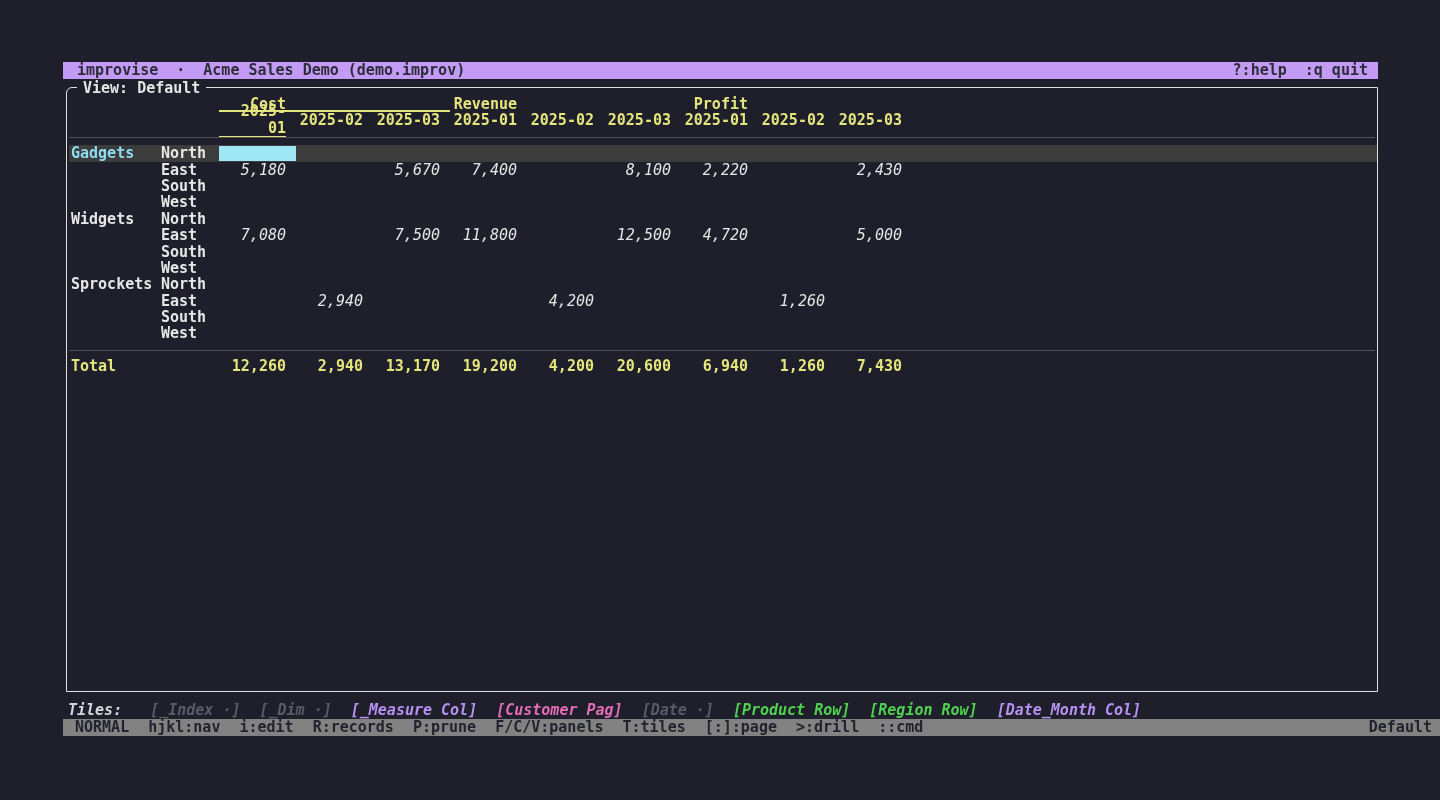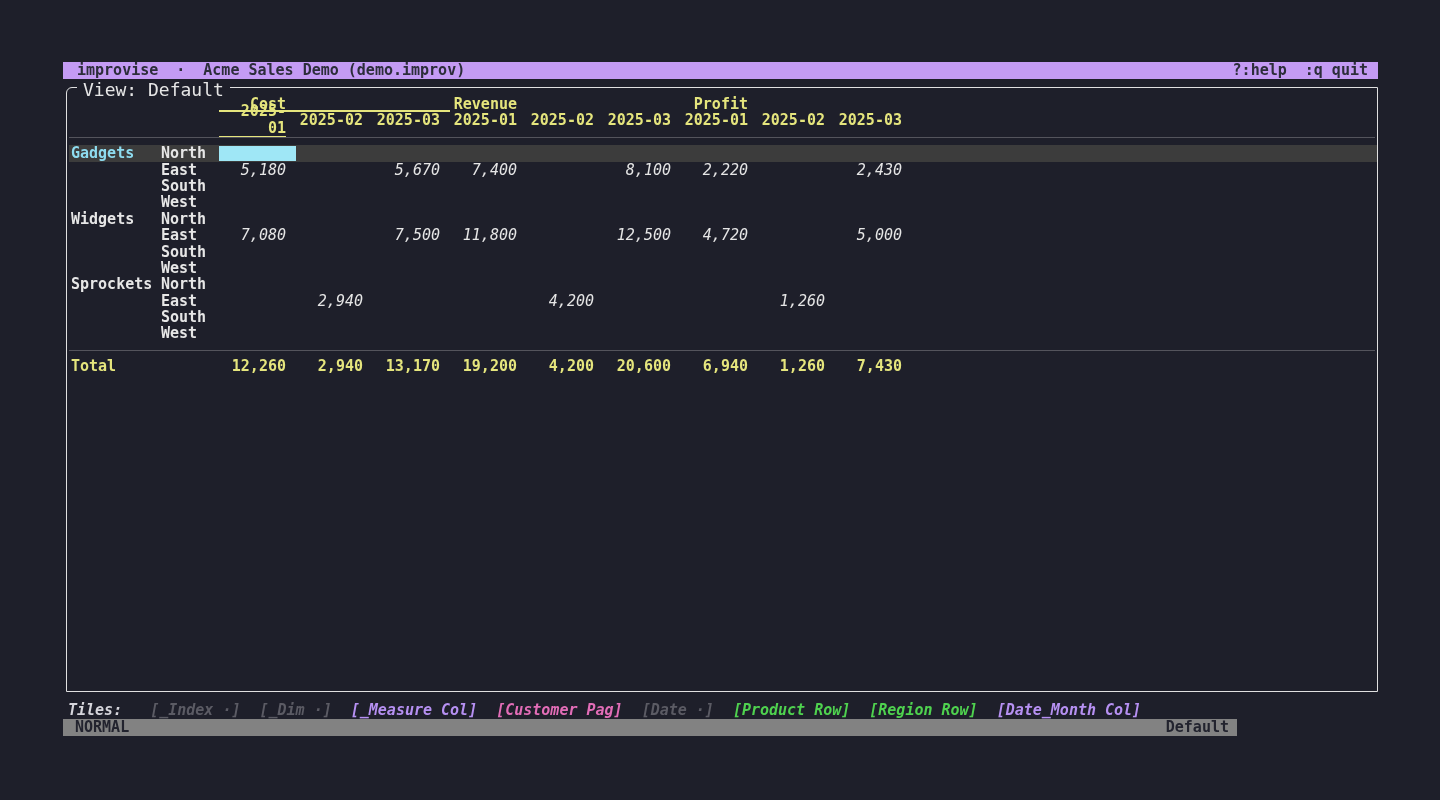--- a/index.html
+++ b/index.html
@@ -11,21 +11,21 @@
   .titlebar { position:absolute; left:0; top:0; width:100%; height:17px;
               background:#c49bf4; color:#2c2d3a; font-weight:700; font-size:15px;
               line-height:17px; display:flex; padding:0 10px 16px 14px; }
   .tb-left { display:flex; gap:18px; }
   .tb-right { margin-left:auto; display:flex; gap:18px; }
 
   
   .view-frame { position:absolute; left:3px; top:25px; right:0; height:605px;
                 border:1px solid #e0e0e0; border-top-left-radius:6px; }
   .view-title { position:absolute; top:-9px; left:10px; background:#1e1f2a;
-                color:#e6e6e6; font-weight:400; font-size:18px; padding:0 6px; }
+                color:#e6e6e6; font-weight:700; font-size:15px; padding:0 6px; }
   .view-content { padding:8px 0 0 2px; font-size:15px; line-height:16.4px;
                   color:#e6e6e6; font-weight:700; }
   .filter-line { color:#e26db7; height:16.4px; padding-left:6px; }
 
   
   .trow { display:flex; height:16.4px; align-items:center; }
   .c-prod { width:92px; padding-left:2px; }
   .c-reg  { width:58px; }
   .c-val  { width:77px; padding-right:10px; text-align:right; }
   .val    { font-weight:400; font-style:italic; color:#e6e6e6; }
@@ -45,21 +45,21 @@
                 font-size:15px; line-height:17px; font-weight:700; color:#d6d6dc;
                 display:flex; padding-left:5px;font-style:italic; }
   .tiles-label { margin-right:28px; }
   .tile { margin-right:19px; }
   .tile.dim { color:#5b5b64; }
   .tile.col { color:#b690f2; }
   .tile.pag { color:#e26db7; }
   .tile.row { color:#4fd24f; }
 
   
-  .statusbar { position:absolute; left:0; top:657px; width:1174px; height:17px;
+  .statusbar { position:absolute; left:0; top:657px; width:1377px; height:17px;
                background:#828282; color:#22232e; font-weight:700; font-size:15px;
                line-height:17px; display:flex; gap:19px; padding:0 8px 0 12px; }
   .sb-right { margin-left:auto; }
 </style>
 </head>
 <body>
 
 <div class="terminal">
 
   <div class="titlebar">
@@ -289,16 +289,27 @@
     </div>
   </div>
 
   <div class="tiles-line">
     <span class="tiles-label">Tiles:</span>
     <span id="tiles-items"><span class="tile dim">[_Index ·]</span><span class="tile dim">[_Dim ·]</span><span class="tile col">[_Measure Col]</span><span class="tile pag">[Customer Pag]</span><span class="tile dim">[Date ·]</span><span class="tile row">[Product Row]</span><span class="tile row">[Region Row]</span><span class="tile col">[Date_Month Col]</span></span>
   </div>
 
   <div class="statusbar">
     <span>NORMAL</span>
+    <span id="status-hints" style="display: inline-flex; gap: 19px;">
+        <span>hjkl:nav</span>
+        <span>i:edit</span>
+        <span>R:records</span>
+        <span>P:prune</span>
+        <span>F/C/V:panels</span>
+        <span>T:tiles</span>
+        <span>[:]:page</span>
+        <span>&gt;:drill</span>
+        <span>::cmd</span>
+      </span>
     <span class="sb-right">Default</span>
   </div>
 
 </div>
 
 </body></html>

